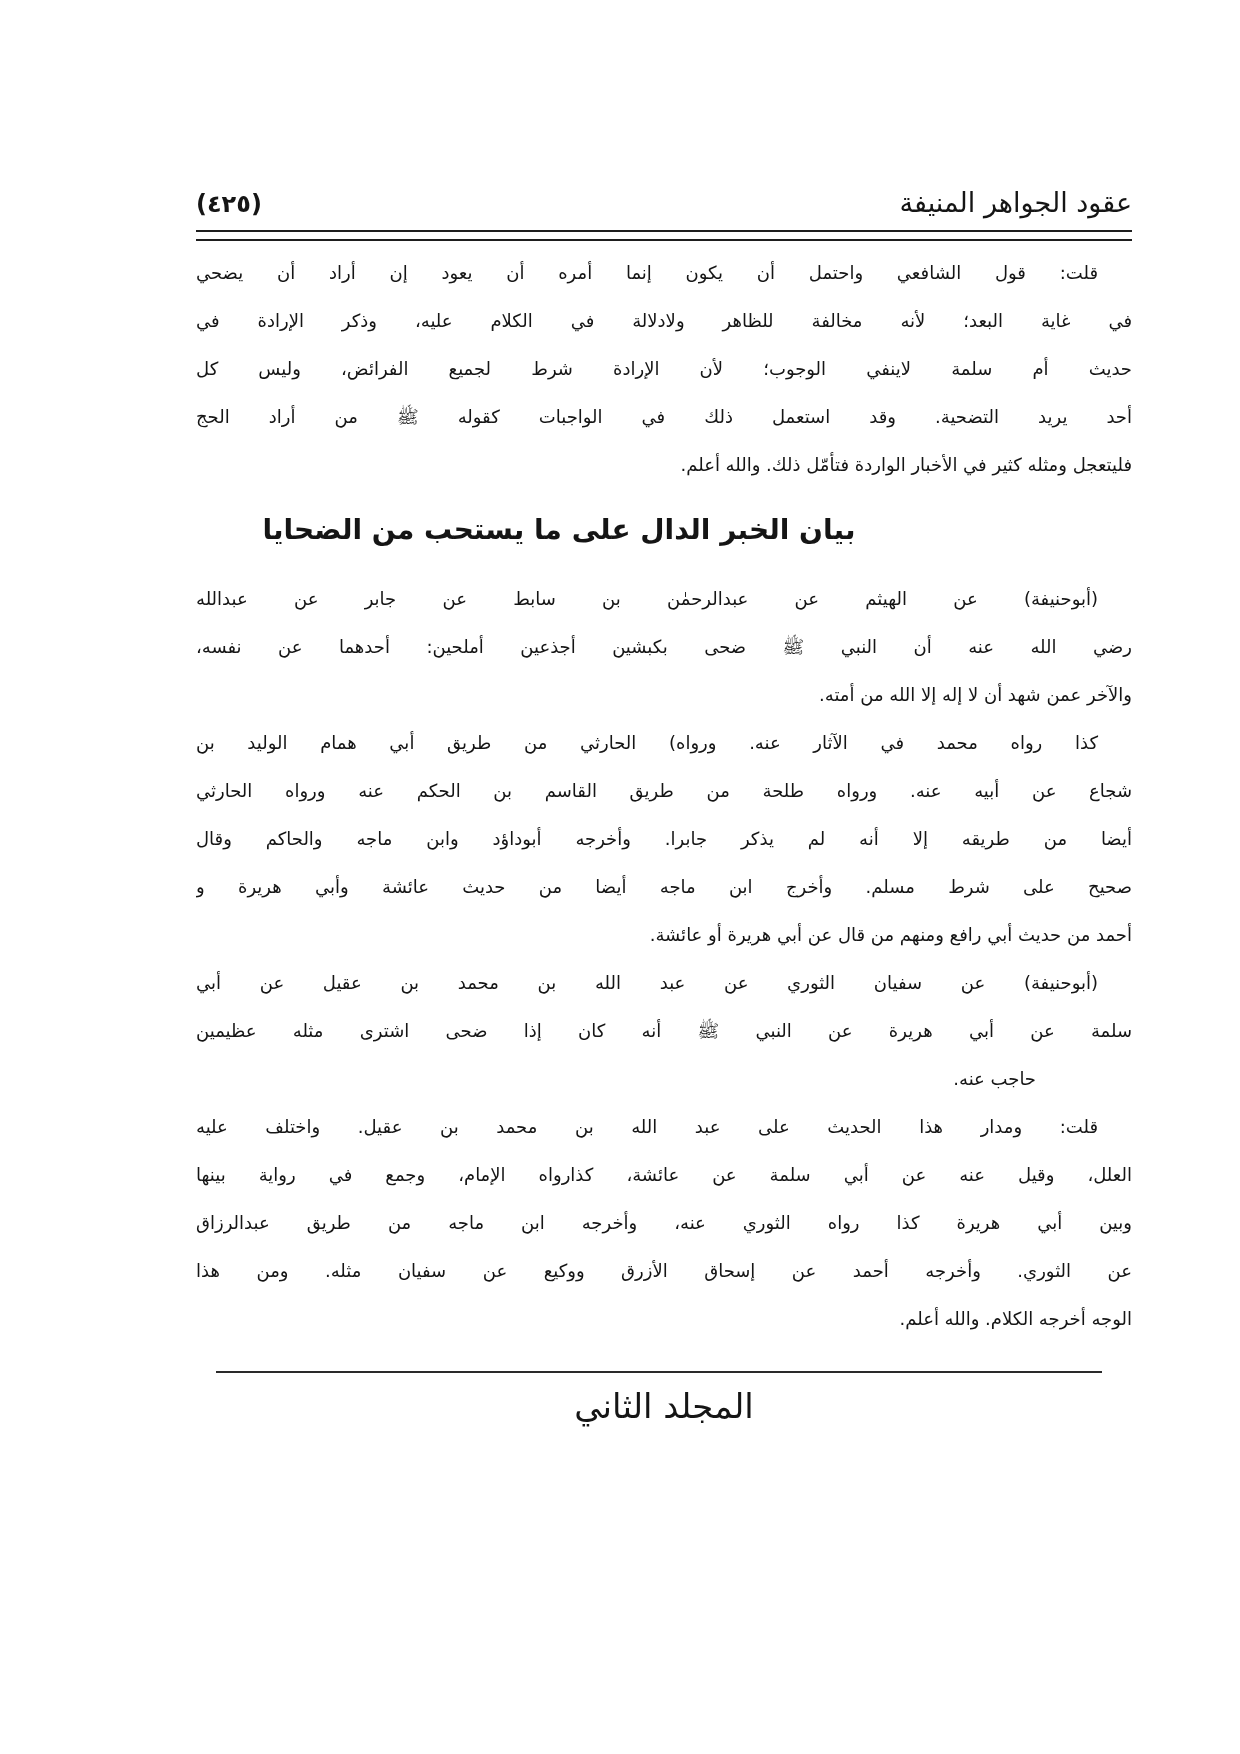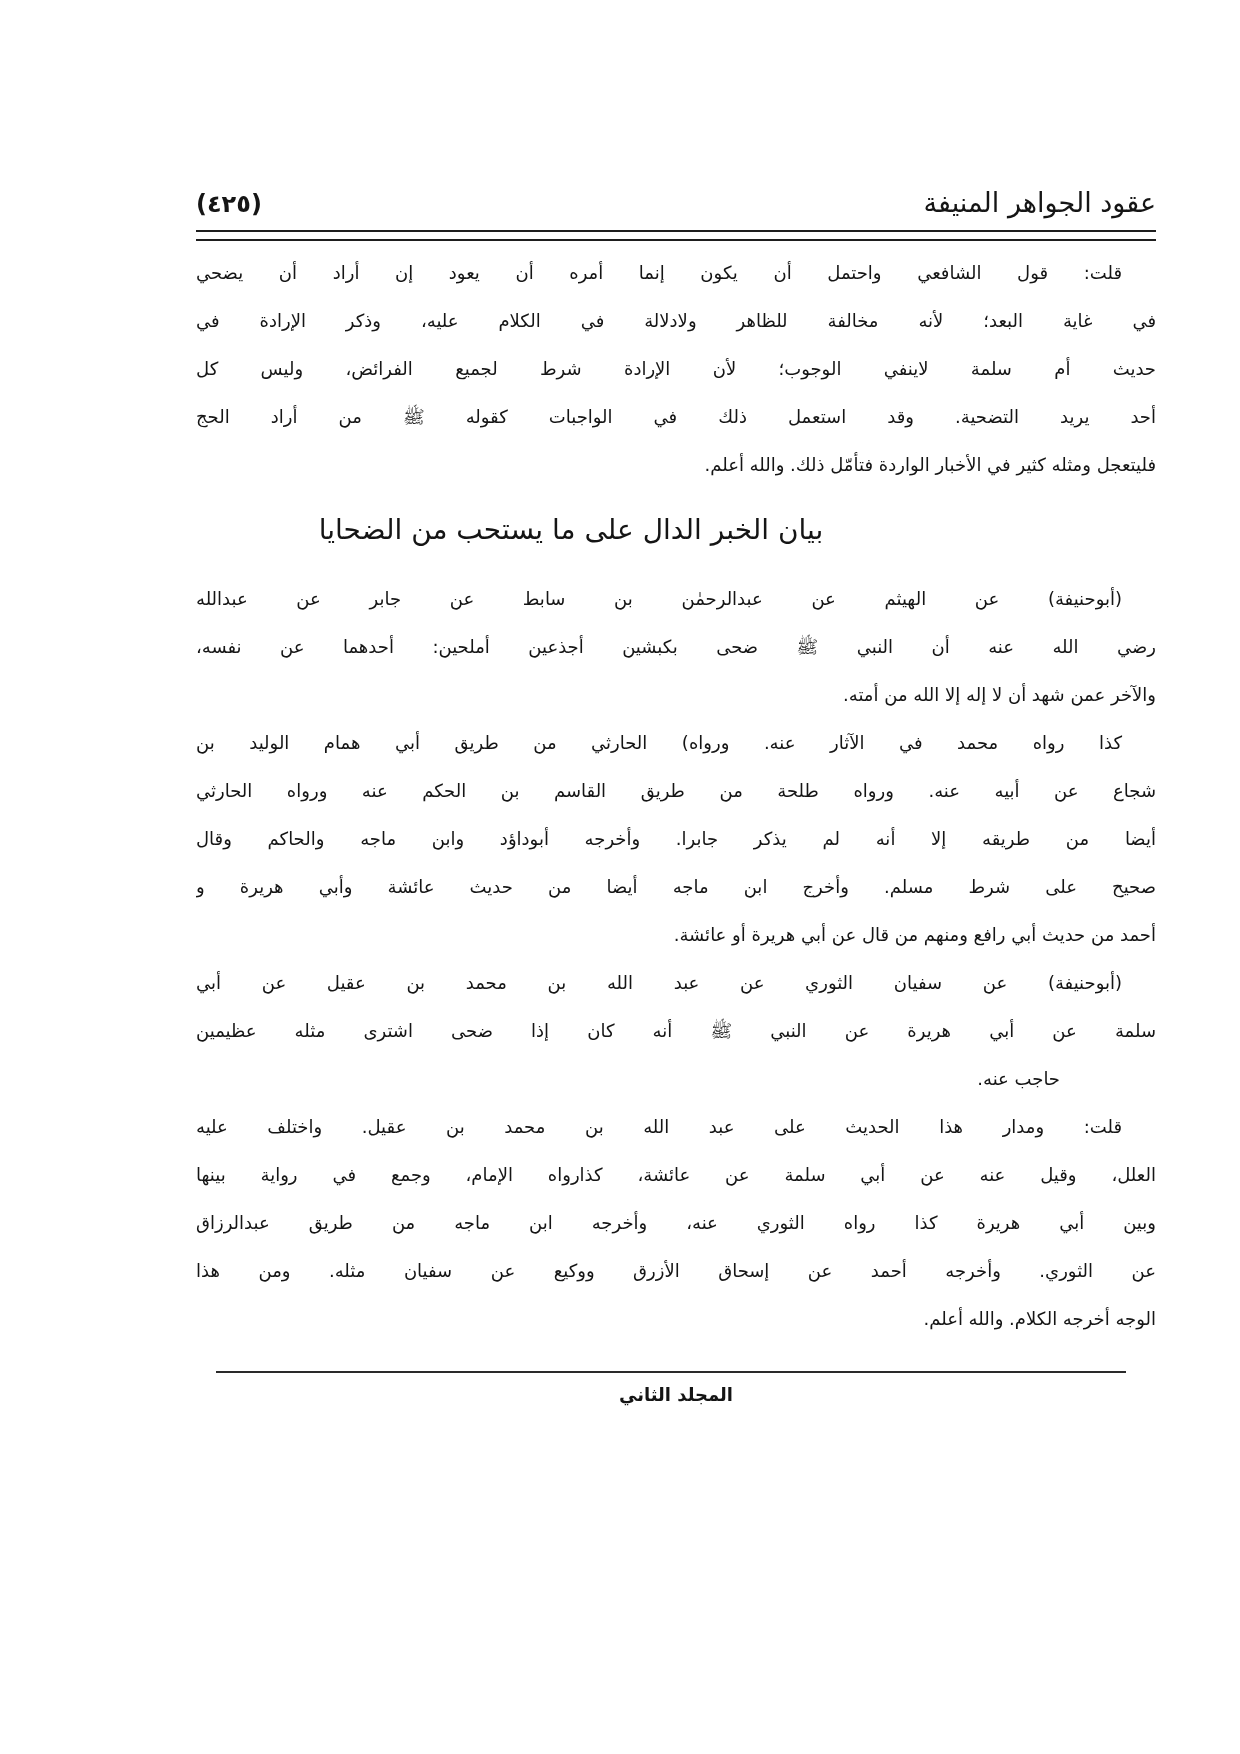--- a/index.html
+++ b/index.html
@@ -4,21 +4,21 @@
 <style>
   html,body{margin:0;padding:0;}
   body{
     width:1240px;height:1754px;background:#ffffff;
     font-family:"DejaVu Sans",sans-serif;color:#151515;
     overflow:hidden;
   }
   .sheet{
     box-sizing:border-box;
     width:1240px;height:1754px;
-    padding:184px 84px 0 196px; 
+    padding:184px 108px 0 196px; 
     direction:rtl;
   }
   
   .running-head{
     display:flex;flex-direction:row-reverse;
     justify-content:space-between;align-items:flex-end;
     height:34px;
   }
   .page-number{
     font-size:24px;letter-spacing:2px;font-weight:bold;
@@ -37,30 +37,30 @@
   .line{
     height:48px;line-height:48px;font-size:18px;
     text-align:justify;text-align-last:justify;-moz-text-align-last:justify;
     overflow:hidden;white-space:normal;
   }
   .line.first{padding-right:34px;}
   .line.lastline{text-align-last:right;-moz-text-align-last:right;}
   .section-heading{
     height:56px;margin:12px 210px 18px 0;
     display:flex;align-items:center;justify-content:center;
-    font-size:28px;font-weight:normal;white-space:nowrap;
+    font-size:28px;font-weight:bold;white-space:nowrap;
   }
   
   .foot-rule{
     margin:28px 30px 0 20px;height:0;
     border-top:2.5px solid #2a2a2a;
   }
   .volume-label{
-    margin-top:0;height:44px;line-height:44px;
-    text-align:center;font-size:18px;font-weight:bold;
+    margin-top:11px;height:44px;line-height:44px;
+    text-align:center;font-size:34px;font-weight:normal;
   }
 </style>
 </head>
 <body>
 
 <div class="sheet">
 
   <div class="running-head">
     <div class="page-number">(٤٢٥)</div>
     <div class="book-title">عقود الجواهر المنيفة</div>

